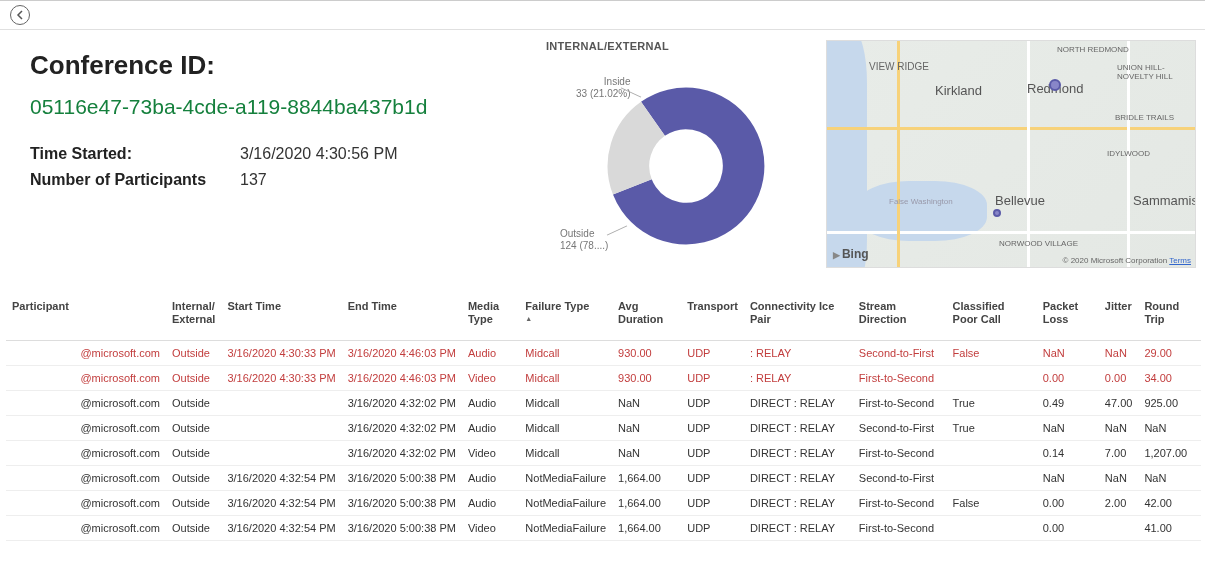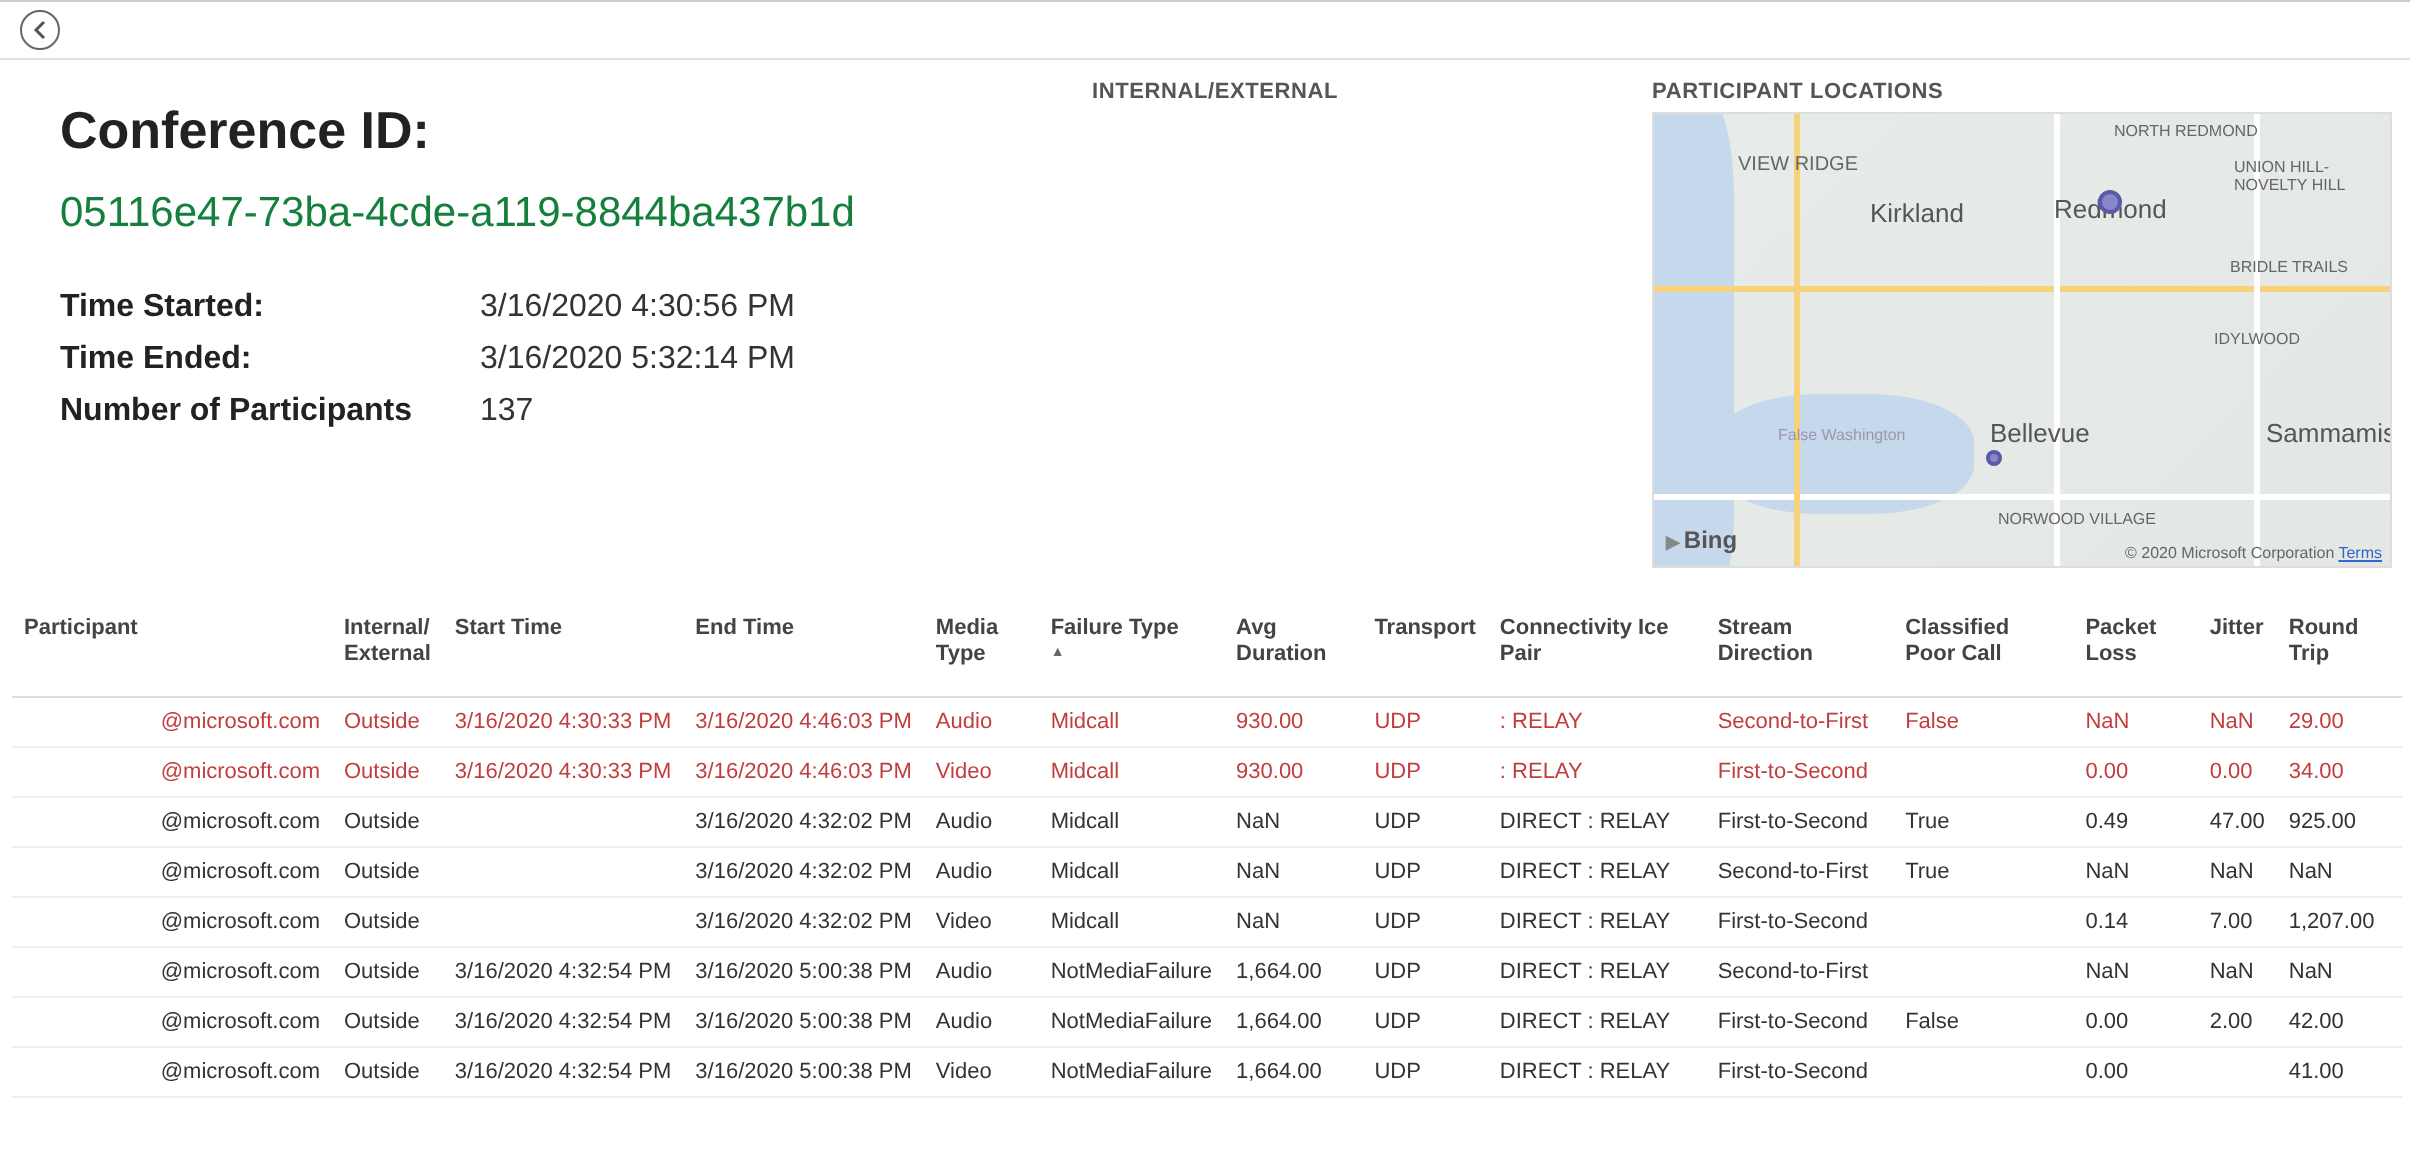--- a/index.html
+++ b/index.html
@@ -108,35 +108,46 @@
 
 <div class="content">
   <div class="left">
     <div class="conf-title">Conference ID:</div>
     <div class="conf-id">05116e47-73ba-4cde-a119-8844ba437b1d</div>
     <div class="meta-row">
       <div class="meta-label">Time Started:</div>
       <div class="meta-val">3/16/2020 4:30:56 PM</div>
     </div>
     <div class="meta-row">
-      <div class="meta-label">Time Ended:</div>
-      <div class="meta-val">3/16/2020 5:32:14 PM</div>
-    </div>
-    <div class="meta-row">
       <div class="meta-label">Number of Participants</div>
       <div class="meta-val">137</div>
     </div>
   </div>
 
   <div class="middle">
     <div class="section-title">INTERNAL/EXTERNAL</div>
+    <div class="donut-wrap">
+      <svg class="donut" viewBox="0 0 100 100">
+        <circle class="donut-outer" cx="50" cy="50" r="36" stroke-dasharray="178 226" stroke-dashoffset="0" transform="rotate(-125 50 50)"></circle>
+        <circle class="donut-inner" cx="50" cy="50" r="36" stroke-dasharray="48 226" stroke-dashoffset="-178" transform="rotate(-125 50 50)"></circle>
+      </svg>
+      <div class="donut-label" style="left:30px; top:20px; text-align:right;">
+        <span class="ln">Inside</span>
+        <span class="ln">33 (21.02%)</span>
+      </div>
+      <div class="donut-tick" style="left:74px; top:36px; width:22px; height:1px; transform:rotate(25deg);"></div>
+      <div class="donut-label" style="left:14px; top:172px;">
+        <span class="ln">Outside</span>
+        <span class="ln">124 (78....)</span>
+      </div>
+      <div class="donut-tick" style="left:60px; top:174px; width:22px; height:1px; transform:rotate(-25deg);"></div>
+    </div>
   </div>
 
   <div class="right">
-    <div class="section-title">PARTICIPANT LOCATIONS</div>
     <div class="map">
       <div class="water" style="left:30px; top:140px; width:130px; height:60px;"></div>
       <div class="water" style="left:-30px; top:-10px; width:70px; height:260px; border-radius:20%;"></div>
       <div class="road roadh hwy" style="left:0; top:86px; width:370px;"></div>
       <div class="road roadh" style="left:0; top:190px; width:370px;"></div>
       <div class="road roadv hwy" style="left:70px; top:0; height:228px;"></div>
       <div class="road roadv" style="left:200px; top:0; height:228px;"></div>
       <div class="road roadv" style="left:300px; top:0; height:228px;"></div>
       <div class="citylabel" style="left:42px; top:20px;">VIEW RIDGE</div>
       <div class="citylabel big" style="left:108px; top:42px;">Kirkland</div>

